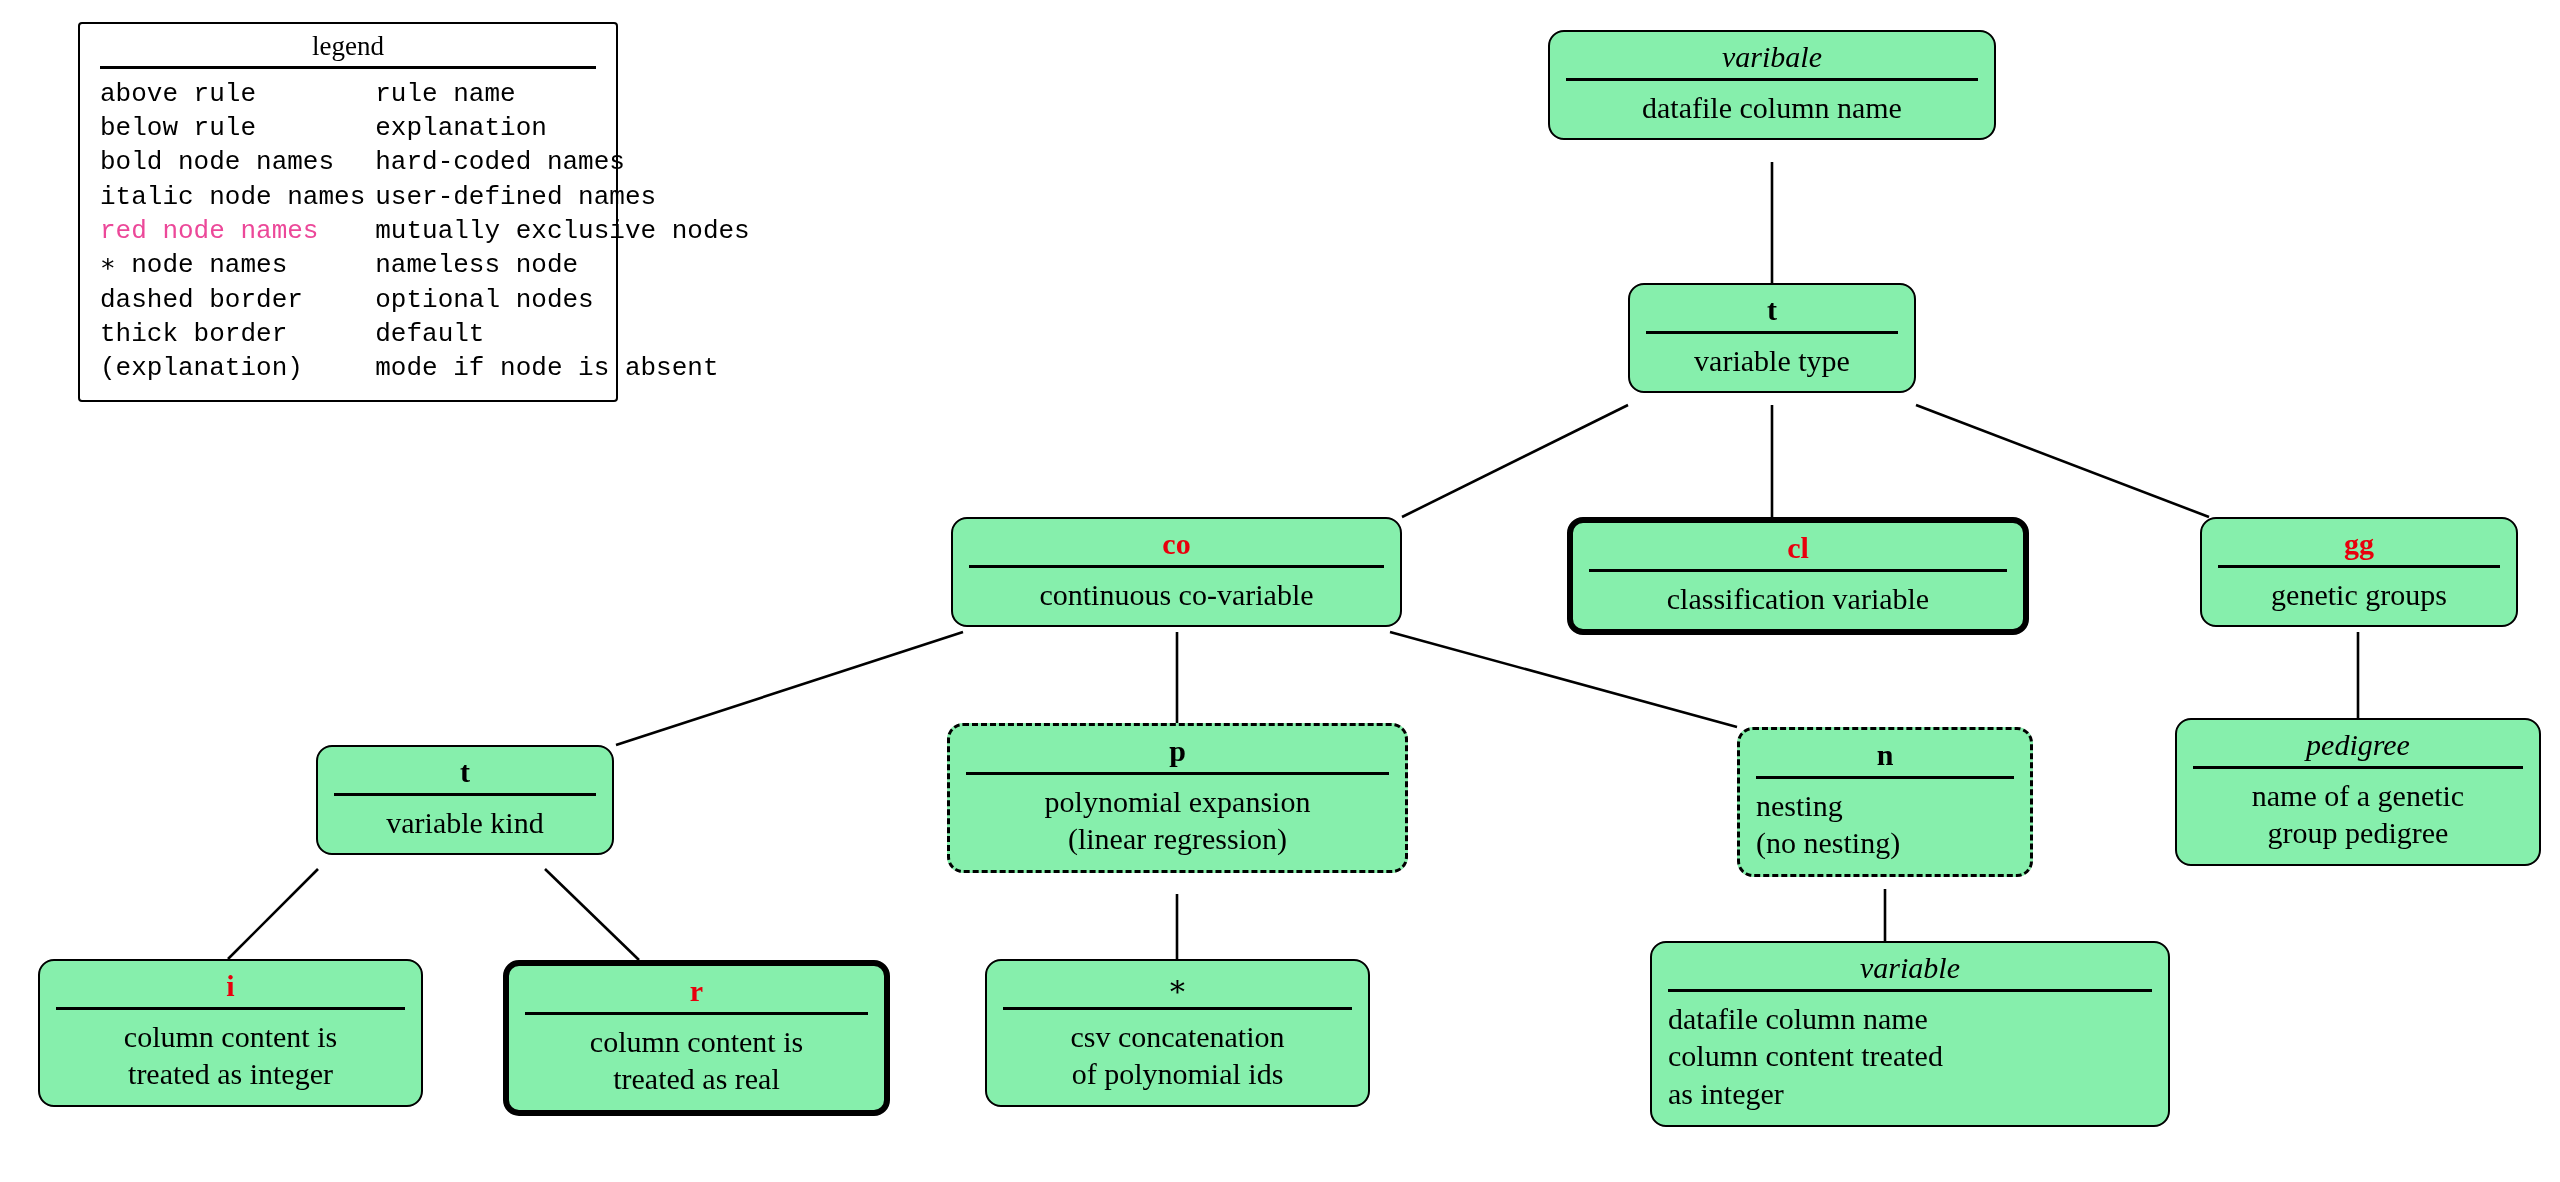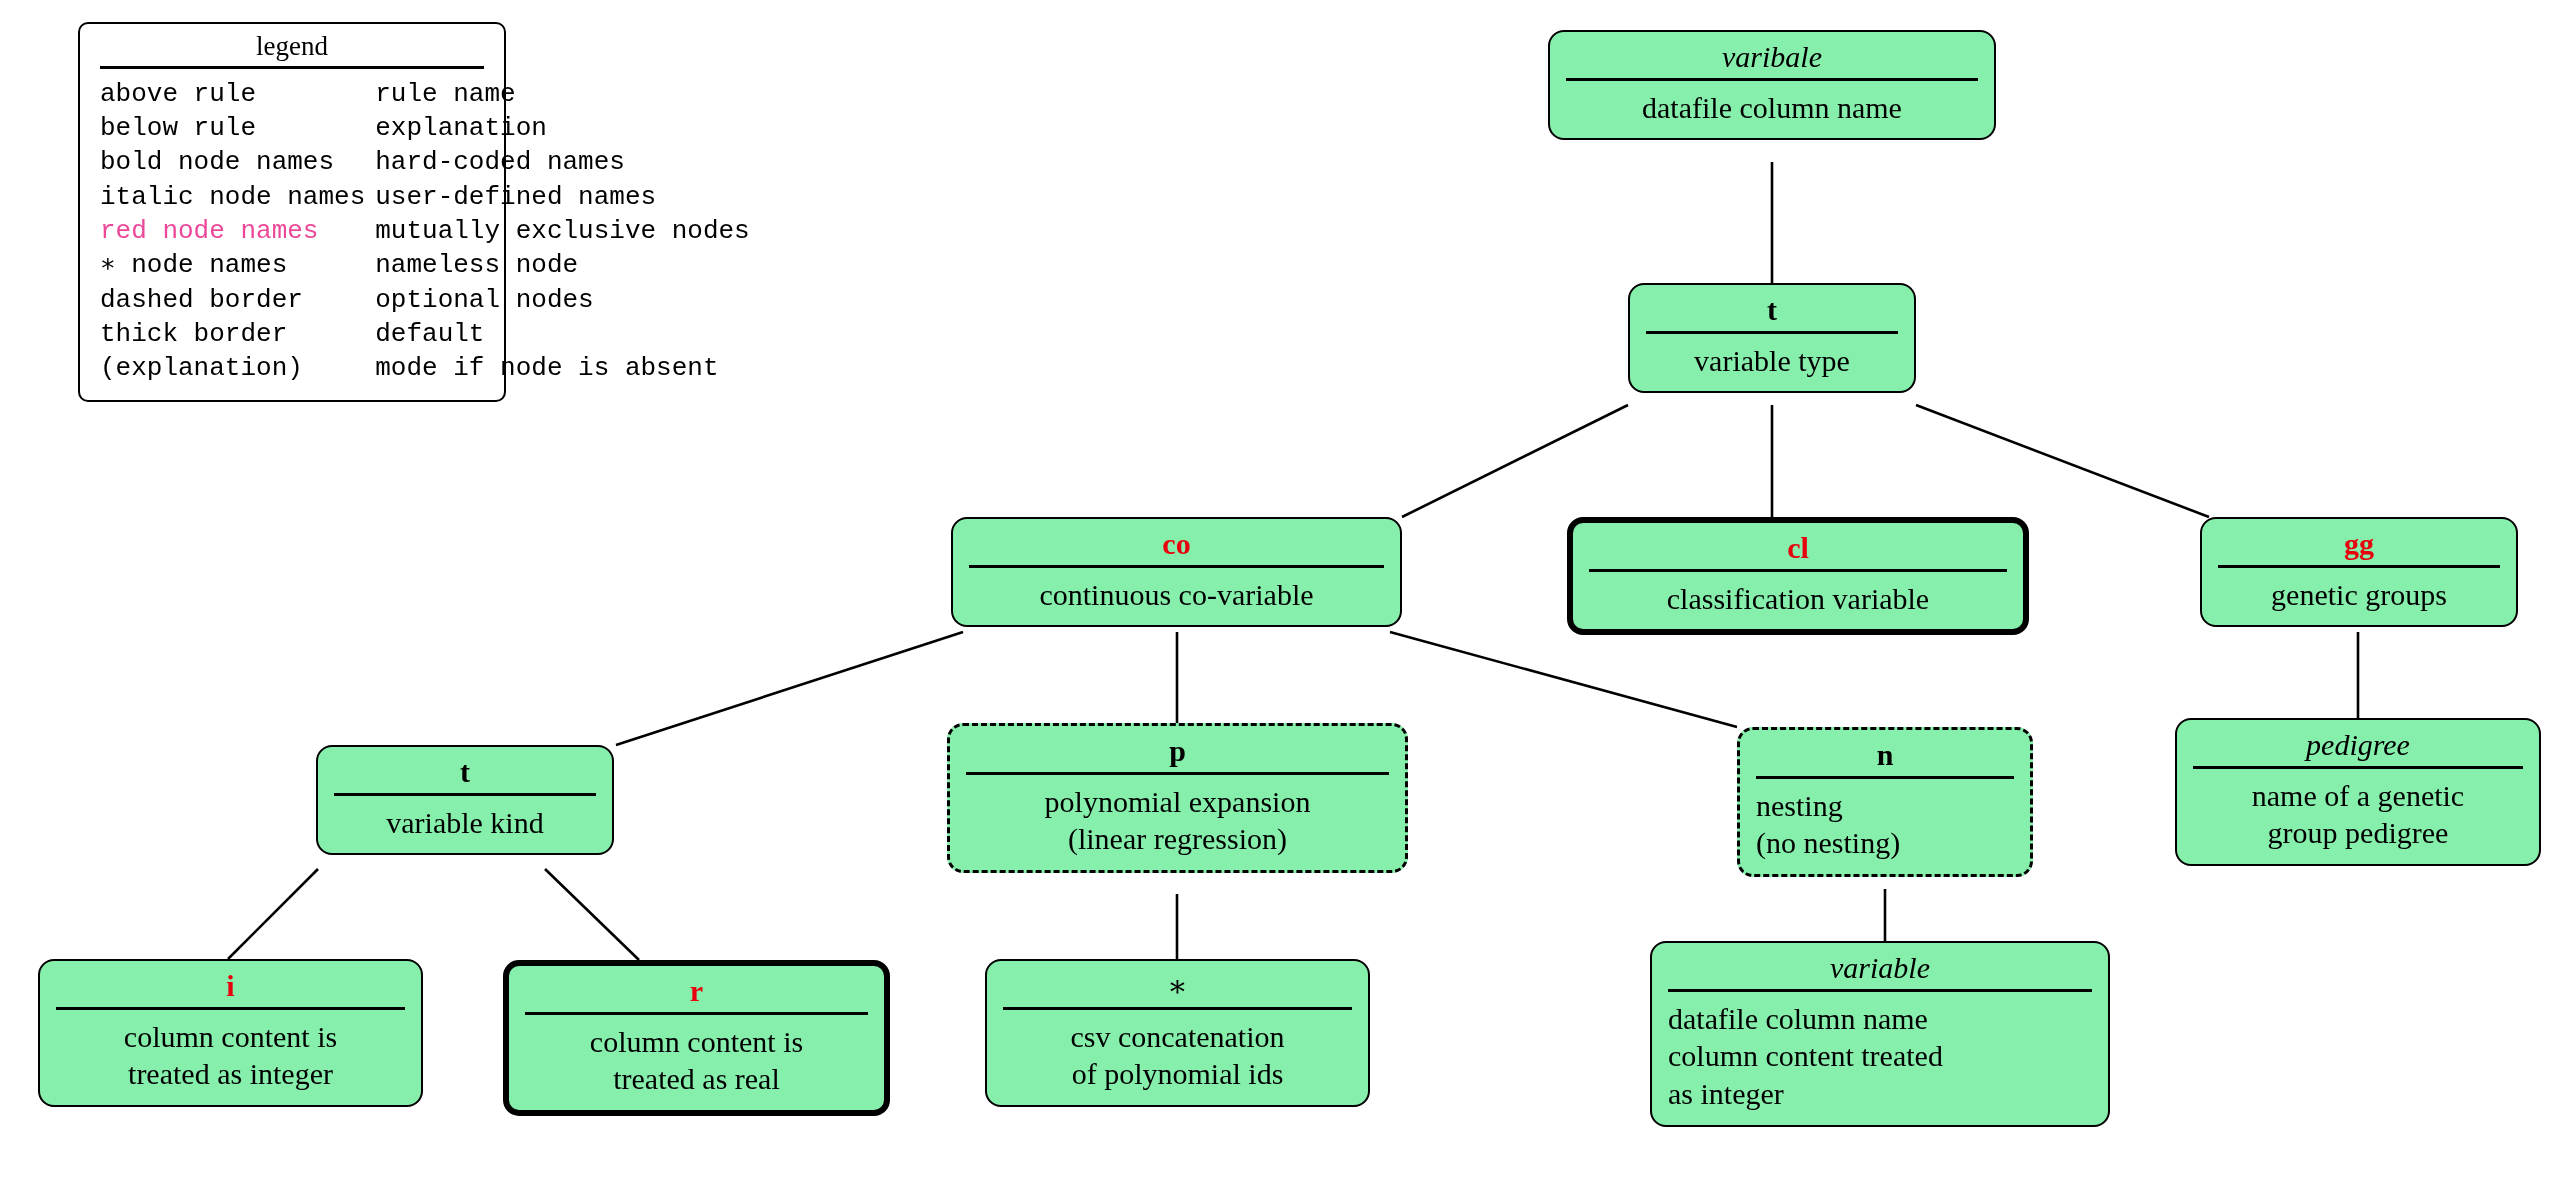--- a/index.html
+++ b/index.html
@@ -67,25 +67,25 @@
     white-space: nowrap;
   }
   .node-body.left { text-align: left; }
   .node-body .line { display: block; }
 
   
   #legend {
     position: absolute;
     left: 78px;
     top: 22px;
-    width: 428px;
+    width: 540px;
     box-sizing: border-box;
     background: #ffffff;
     border: 2.2px solid #000000;
-    border-radius: 10px;
+    border-radius: 4px;
     padding: 8px 20px 14px 20px;
     z-index: 2;
   }
   #legend-title {
     text-align: center;
     font-size: 27px;
     line-height: 1.1;
     padding-bottom: 4px;
   }
   #legend-rule {
@@ -282,21 +282,21 @@
 
   <div class="node" style="left:985px; top:959px; width:385px;">
     <div class="node-title">∗</div>
     <div class="node-rule"></div>
     <div class="node-body">
       <span class="line">csv concatenation</span>
       <span class="line">of polynomial ids</span>
     </div>
   </div>
 
-  <div class="node" style="left:1650px; top:941px; width:460px;">
+  <div class="node" style="left:1650px; top:941px; width:520px;">
     <div class="node-title italic">variable</div>
     <div class="node-rule"></div>
     <div class="node-body left">
       <span class="line">datafile column name</span>
       <span class="line">column content treated</span>
       <span class="line">as integer</span>
     </div>
   </div>
 
 </div>

